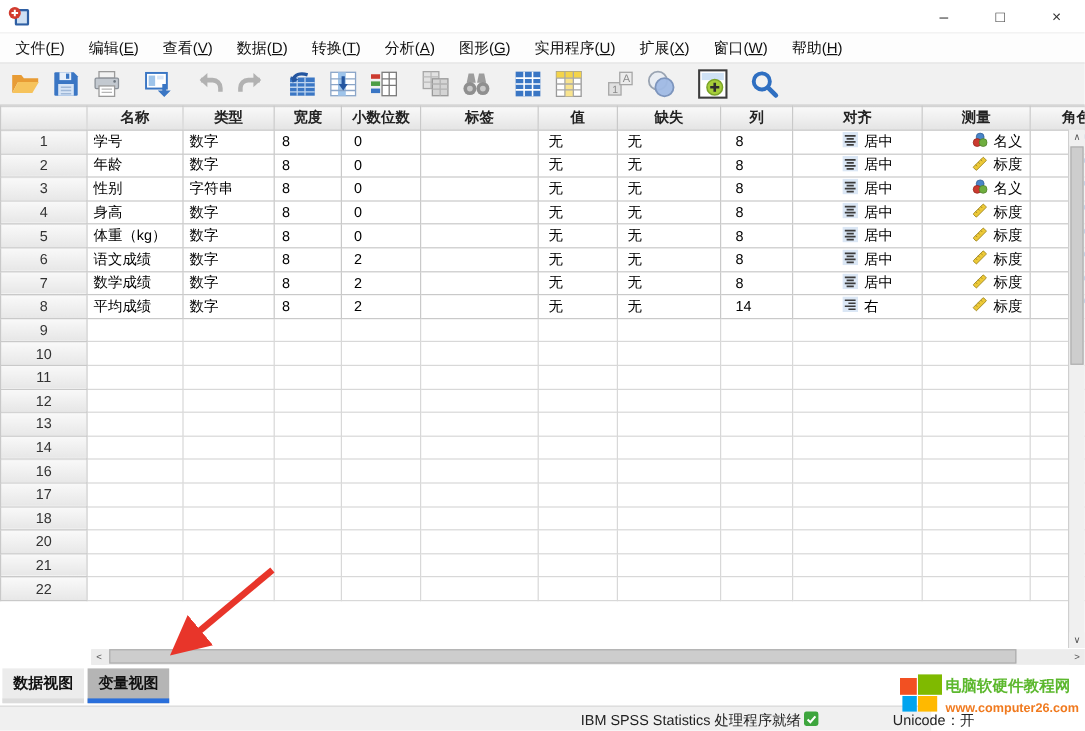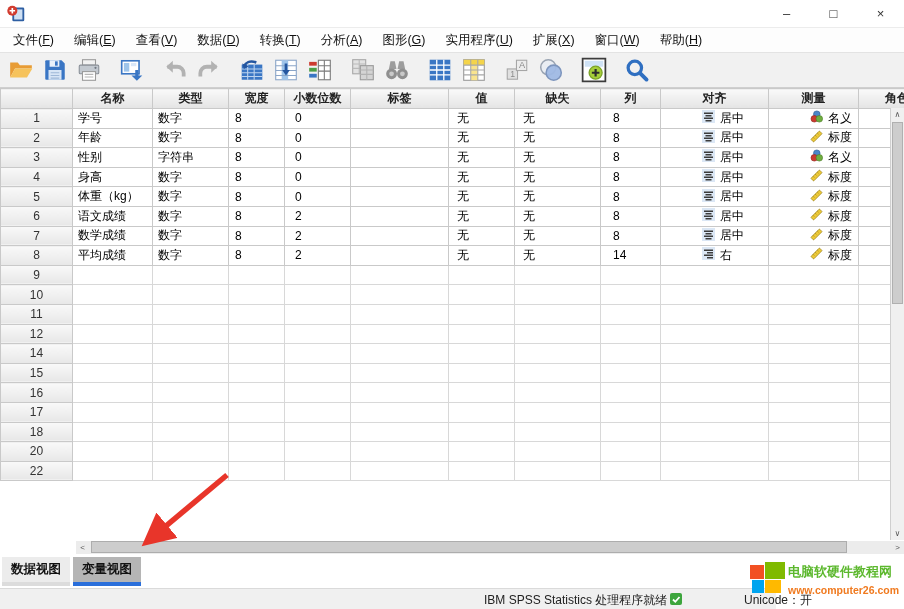--- a/index.html
+++ b/index.html
@@ -671,48 +671,48 @@
           <td></td>
           <td></td>
           <td></td>
           <td></td>
           <td></td>
           <td></td>
           <td></td>
           <td></td>
         </tr>
         <tr class="empty-row">
+          <td class="rownum">13</td>
+          <td></td>
+          <td></td>
+          <td></td>
+          <td></td>
+          <td></td>
+          <td></td>
+          <td></td>
+          <td></td>
+          <td></td>
+          <td></td>
+          <td></td>
+        </tr>
+        <tr class="empty-row">
           <td class="rownum">14</td>
           <td></td>
           <td></td>
           <td></td>
           <td></td>
           <td></td>
           <td></td>
           <td></td>
           <td></td>
           <td></td>
           <td></td>
           <td></td>
         </tr>
         <tr class="empty-row">
-          <td class="rownum">15</td>
-          <td></td>
-          <td></td>
-          <td></td>
-          <td></td>
-          <td></td>
-          <td></td>
-          <td></td>
-          <td></td>
-          <td></td>
-          <td></td>
-          <td></td>
-        </tr>
-        <tr class="empty-row">
           <td class="rownum">16</td>
           <td></td>
           <td></td>
           <td></td>
           <td></td>
           <td></td>
           <td></td>
           <td></td>
           <td></td>
           <td></td>
@@ -742,20 +742,34 @@
           <td></td>
           <td></td>
           <td></td>
           <td></td>
           <td></td>
           <td></td>
           <td></td>
         </tr>
         <tr class="empty-row">
           <td class="rownum">20</td>
+          <td></td>
+          <td></td>
+          <td></td>
+          <td></td>
+          <td></td>
+          <td></td>
+          <td></td>
+          <td></td>
+          <td></td>
+          <td></td>
+          <td></td>
+        </tr>
+        <tr class="empty-row">
+          <td class="rownum">21</td>
           <td></td>
           <td></td>
           <td></td>
           <td></td>
           <td></td>
           <td></td>
           <td></td>
           <td></td>
           <td></td>
           <td></td>

